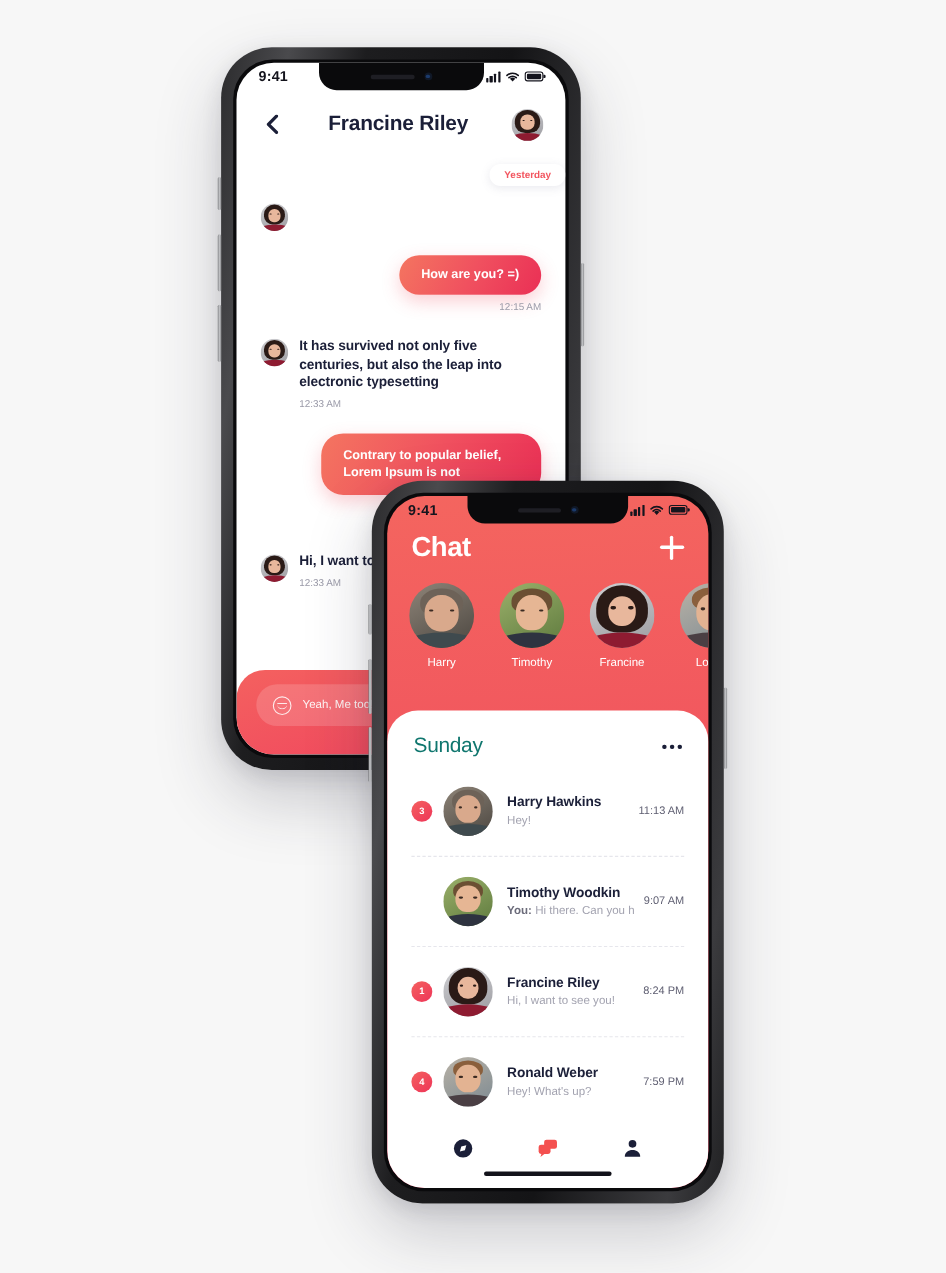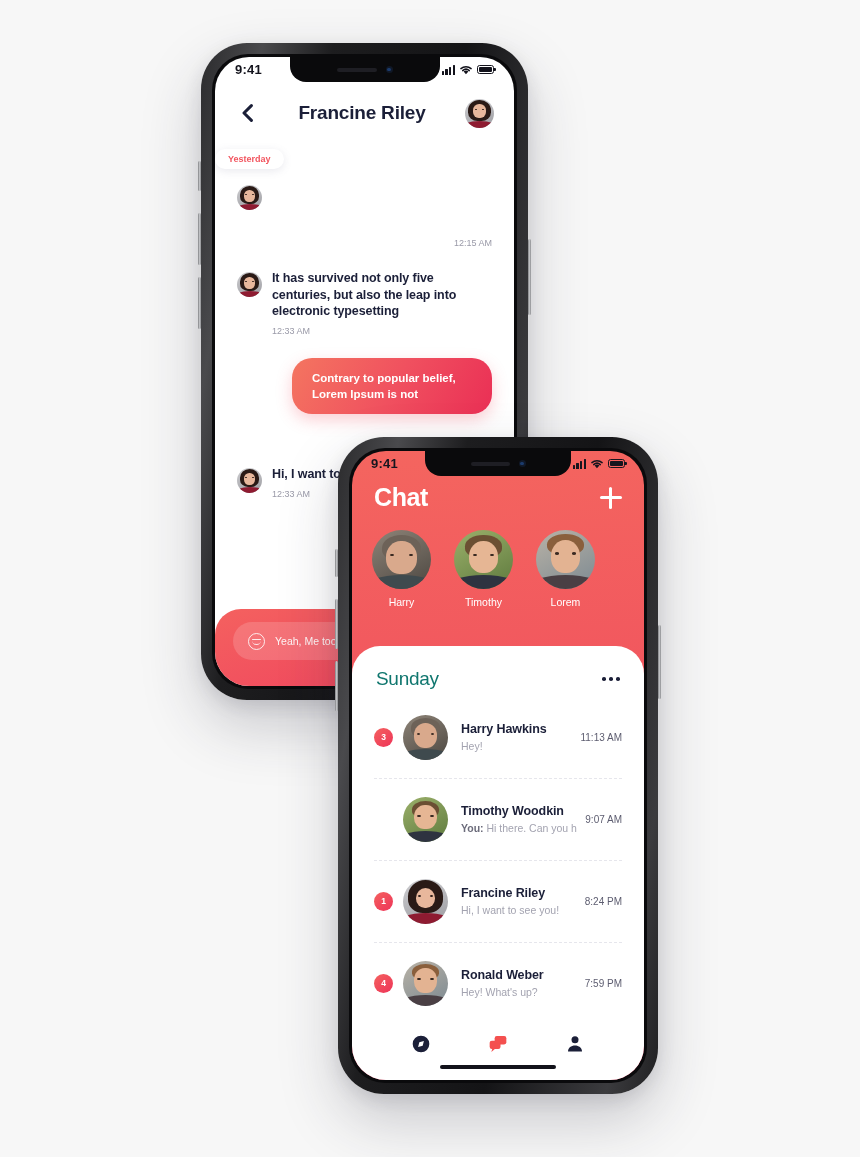--- a/index.html
+++ b/index.html
@@ -124,21 +124,21 @@
   .chat-title {
     flex: 1; text-align: center;
     font-size: 19px; font-weight: bold; color: #1b1f38;
     letter-spacing: -.2px;
   }
   .head-av {
     width: 29px; height: 29px; border-radius: 50%;
     flex: 0 0 auto; overflow: hidden;
   }
 
-  .day-pill-wrap { display: flex; justify-content: flex-start; margin-top: 6px; }
+  .day-pill-wrap { display: flex; justify-content: flex-end; margin-top: 6px; }
   .day-pill {
     background: #fff; color: #f2555f;
     font-size: 9px; font-weight: bold;
     padding: 5px 13px; border-radius: 11px;
     box-shadow: 0 2px 9px rgba(120,120,150,0.16);
   }
 
   .msgs { padding: 14px 22px 0 22px; position: relative; }
 
   .msg-in { display: flex; gap: 10px; margin-bottom: 22px; }
@@ -397,20 +397,21 @@
                 <span class="hair"></span>
                 <span class="face"></span>
                 <span class="eye l"></span>
                 <span class="eye r"></span>
                 <span class="body"></span>
               </div>
           </div>
         </div>
 
         <div class="msg-out-wrap">
+          <div class="bubble-out">How are you? =)</div>
           <div class="msg-time">12:15 AM</div>
         </div>
 
         <div class="msg-in">
           <div class="msg-av">
             <div class="av av-fran">
                 <span class="bg"></span>
                 <span class="hair"></span>
                 <span class="face"></span>
                 <span class="eye l"></span>
@@ -515,20 +516,33 @@
               <div class="av av-tim">
                   <span class="bg"></span>
                   <span class="hair"></span>
                   <span class="face"></span>
                   <span class="eye l"></span>
                   <span class="eye r"></span>
                   <span class="body"></span>
                 </div>
             </div>
             <div class="story-name">Timothy</div>
+          </div>
+          <div class="story">
+            <div class="story-av">
+              <div class="av av-fran">
+                  <span class="bg"></span>
+                  <span class="hair"></span>
+                  <span class="face"></span>
+                  <span class="eye l"></span>
+                  <span class="eye r"></span>
+                  <span class="body"></span>
+                </div>
+            </div>
+            <div class="story-name">Francine</div>
           </div>
           <div class="story">
             <div class="story-av">
               <div class="av av-ron">
                   <span class="bg"></span>
                   <span class="hair"></span>
                   <span class="face"></span>
                   <span class="eye l"></span>
                   <span class="eye r"></span>
                   <span class="body"></span>

